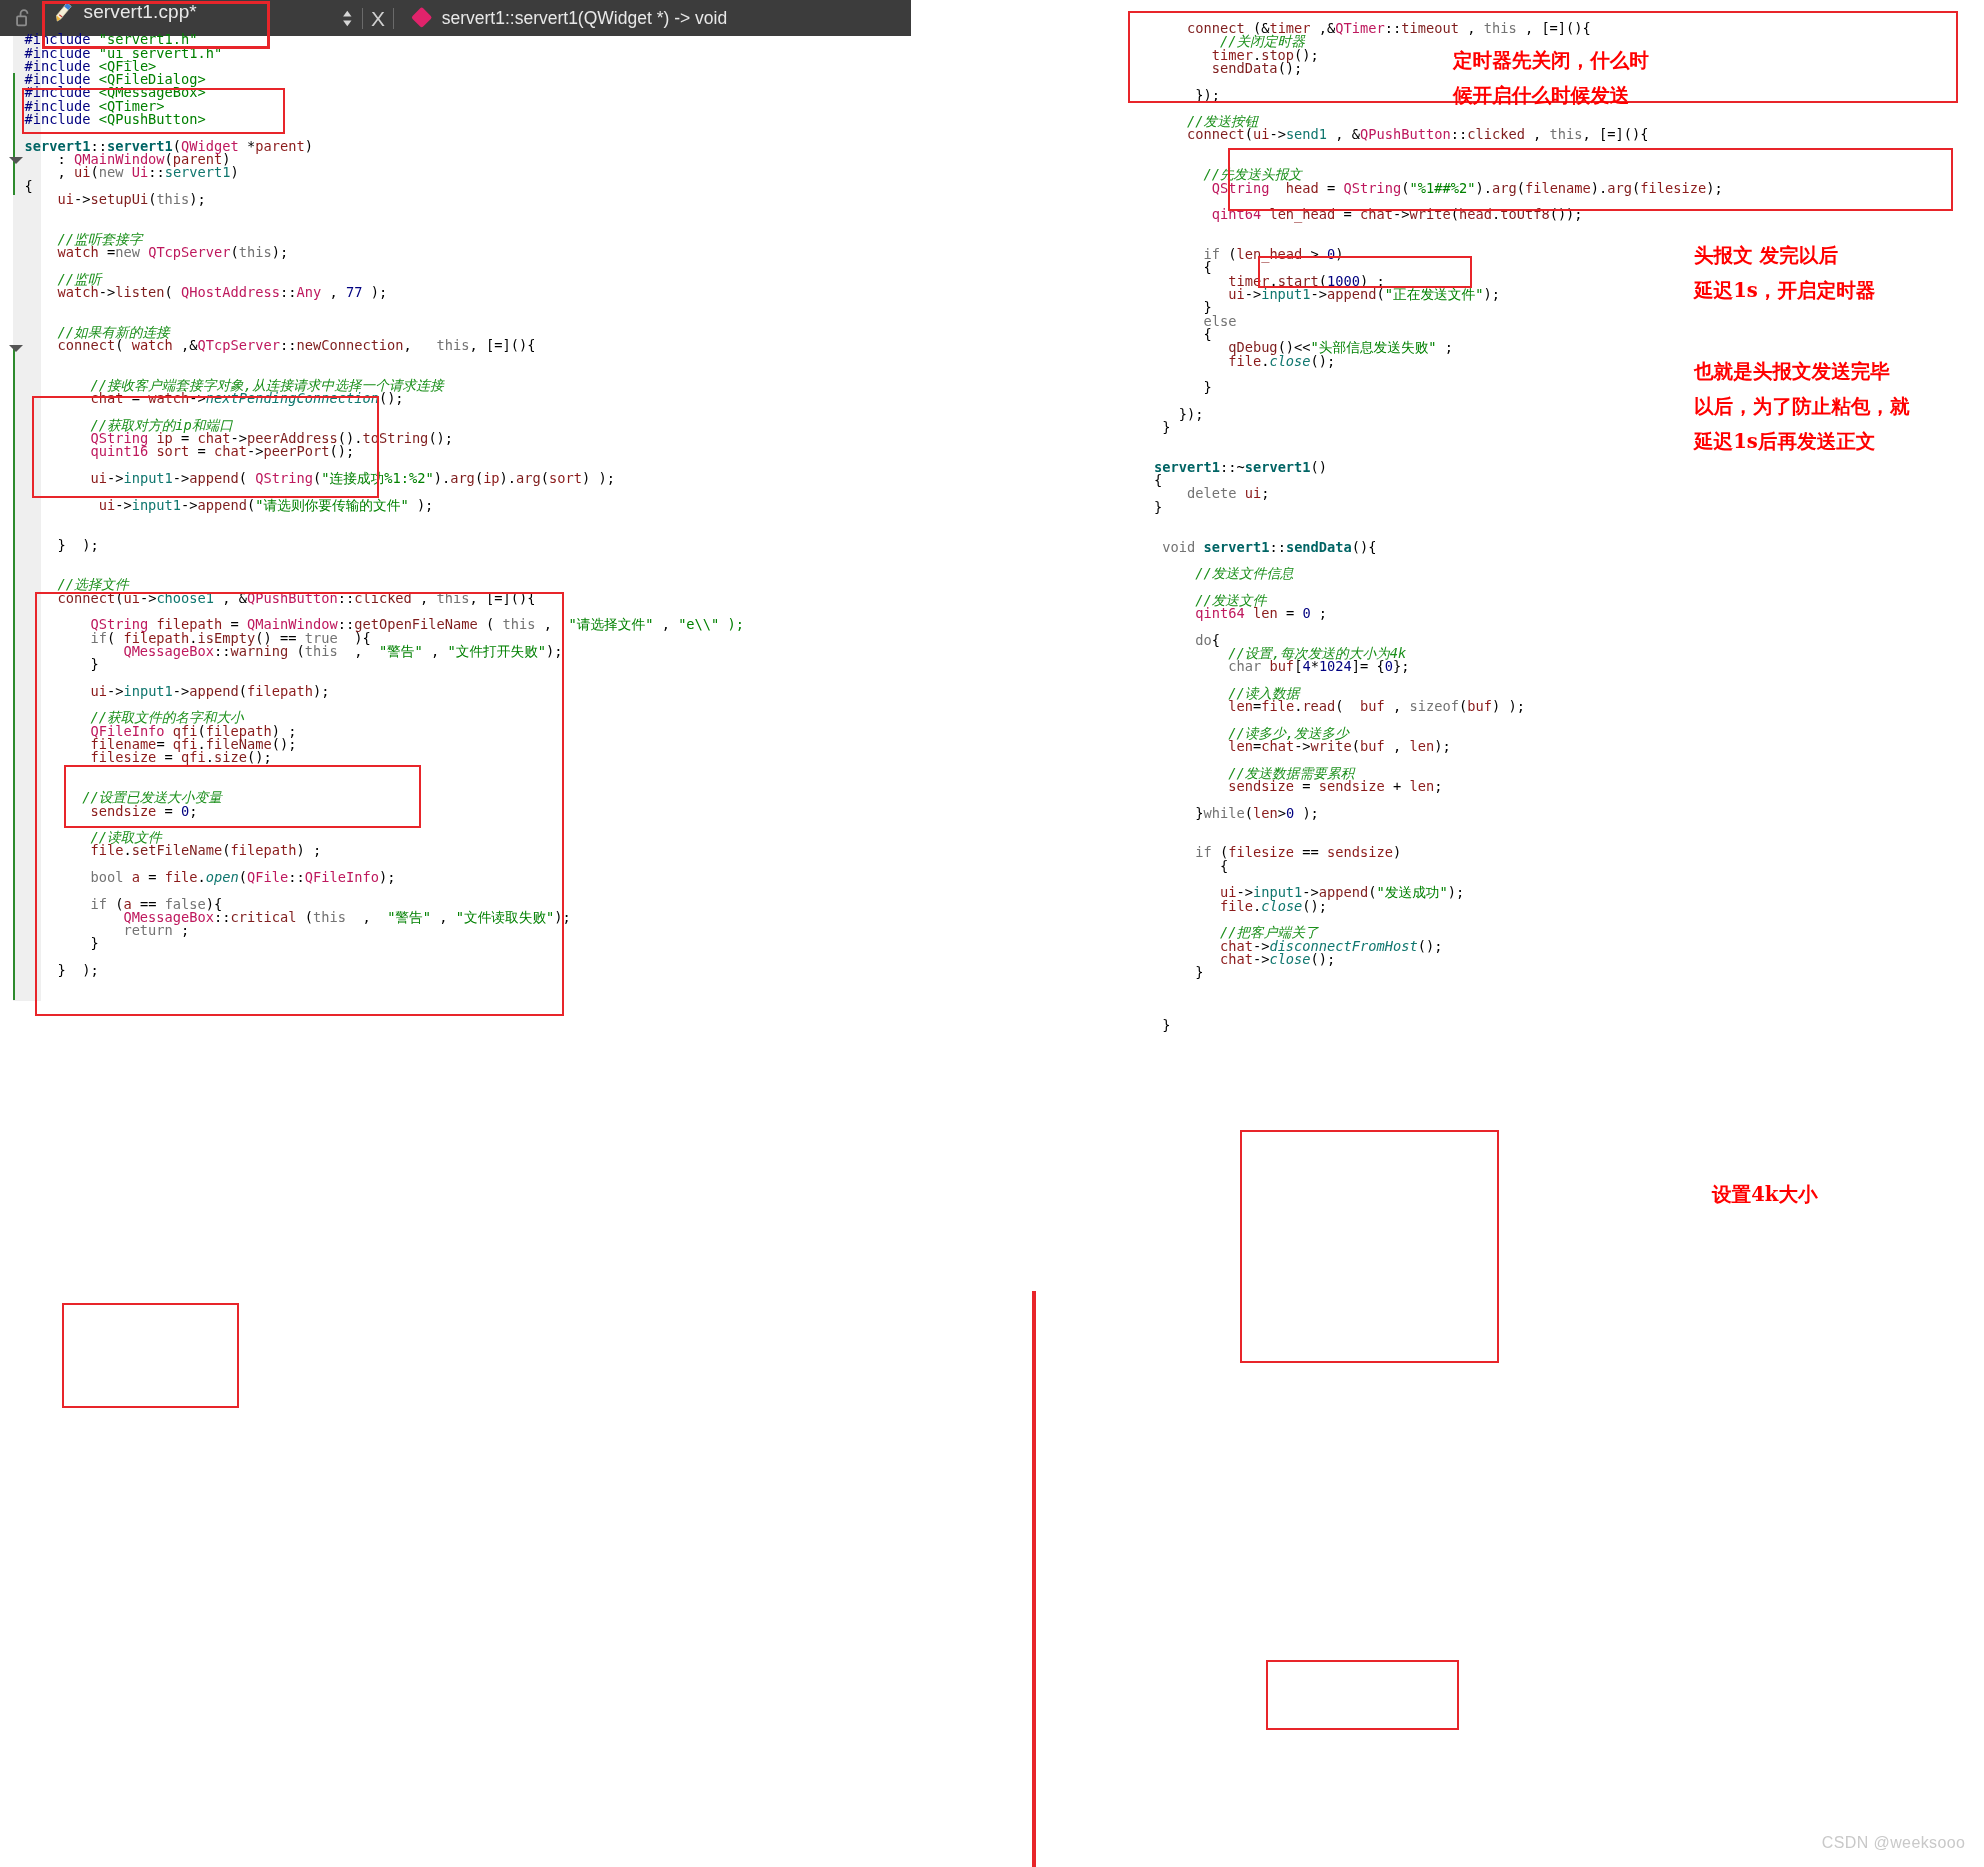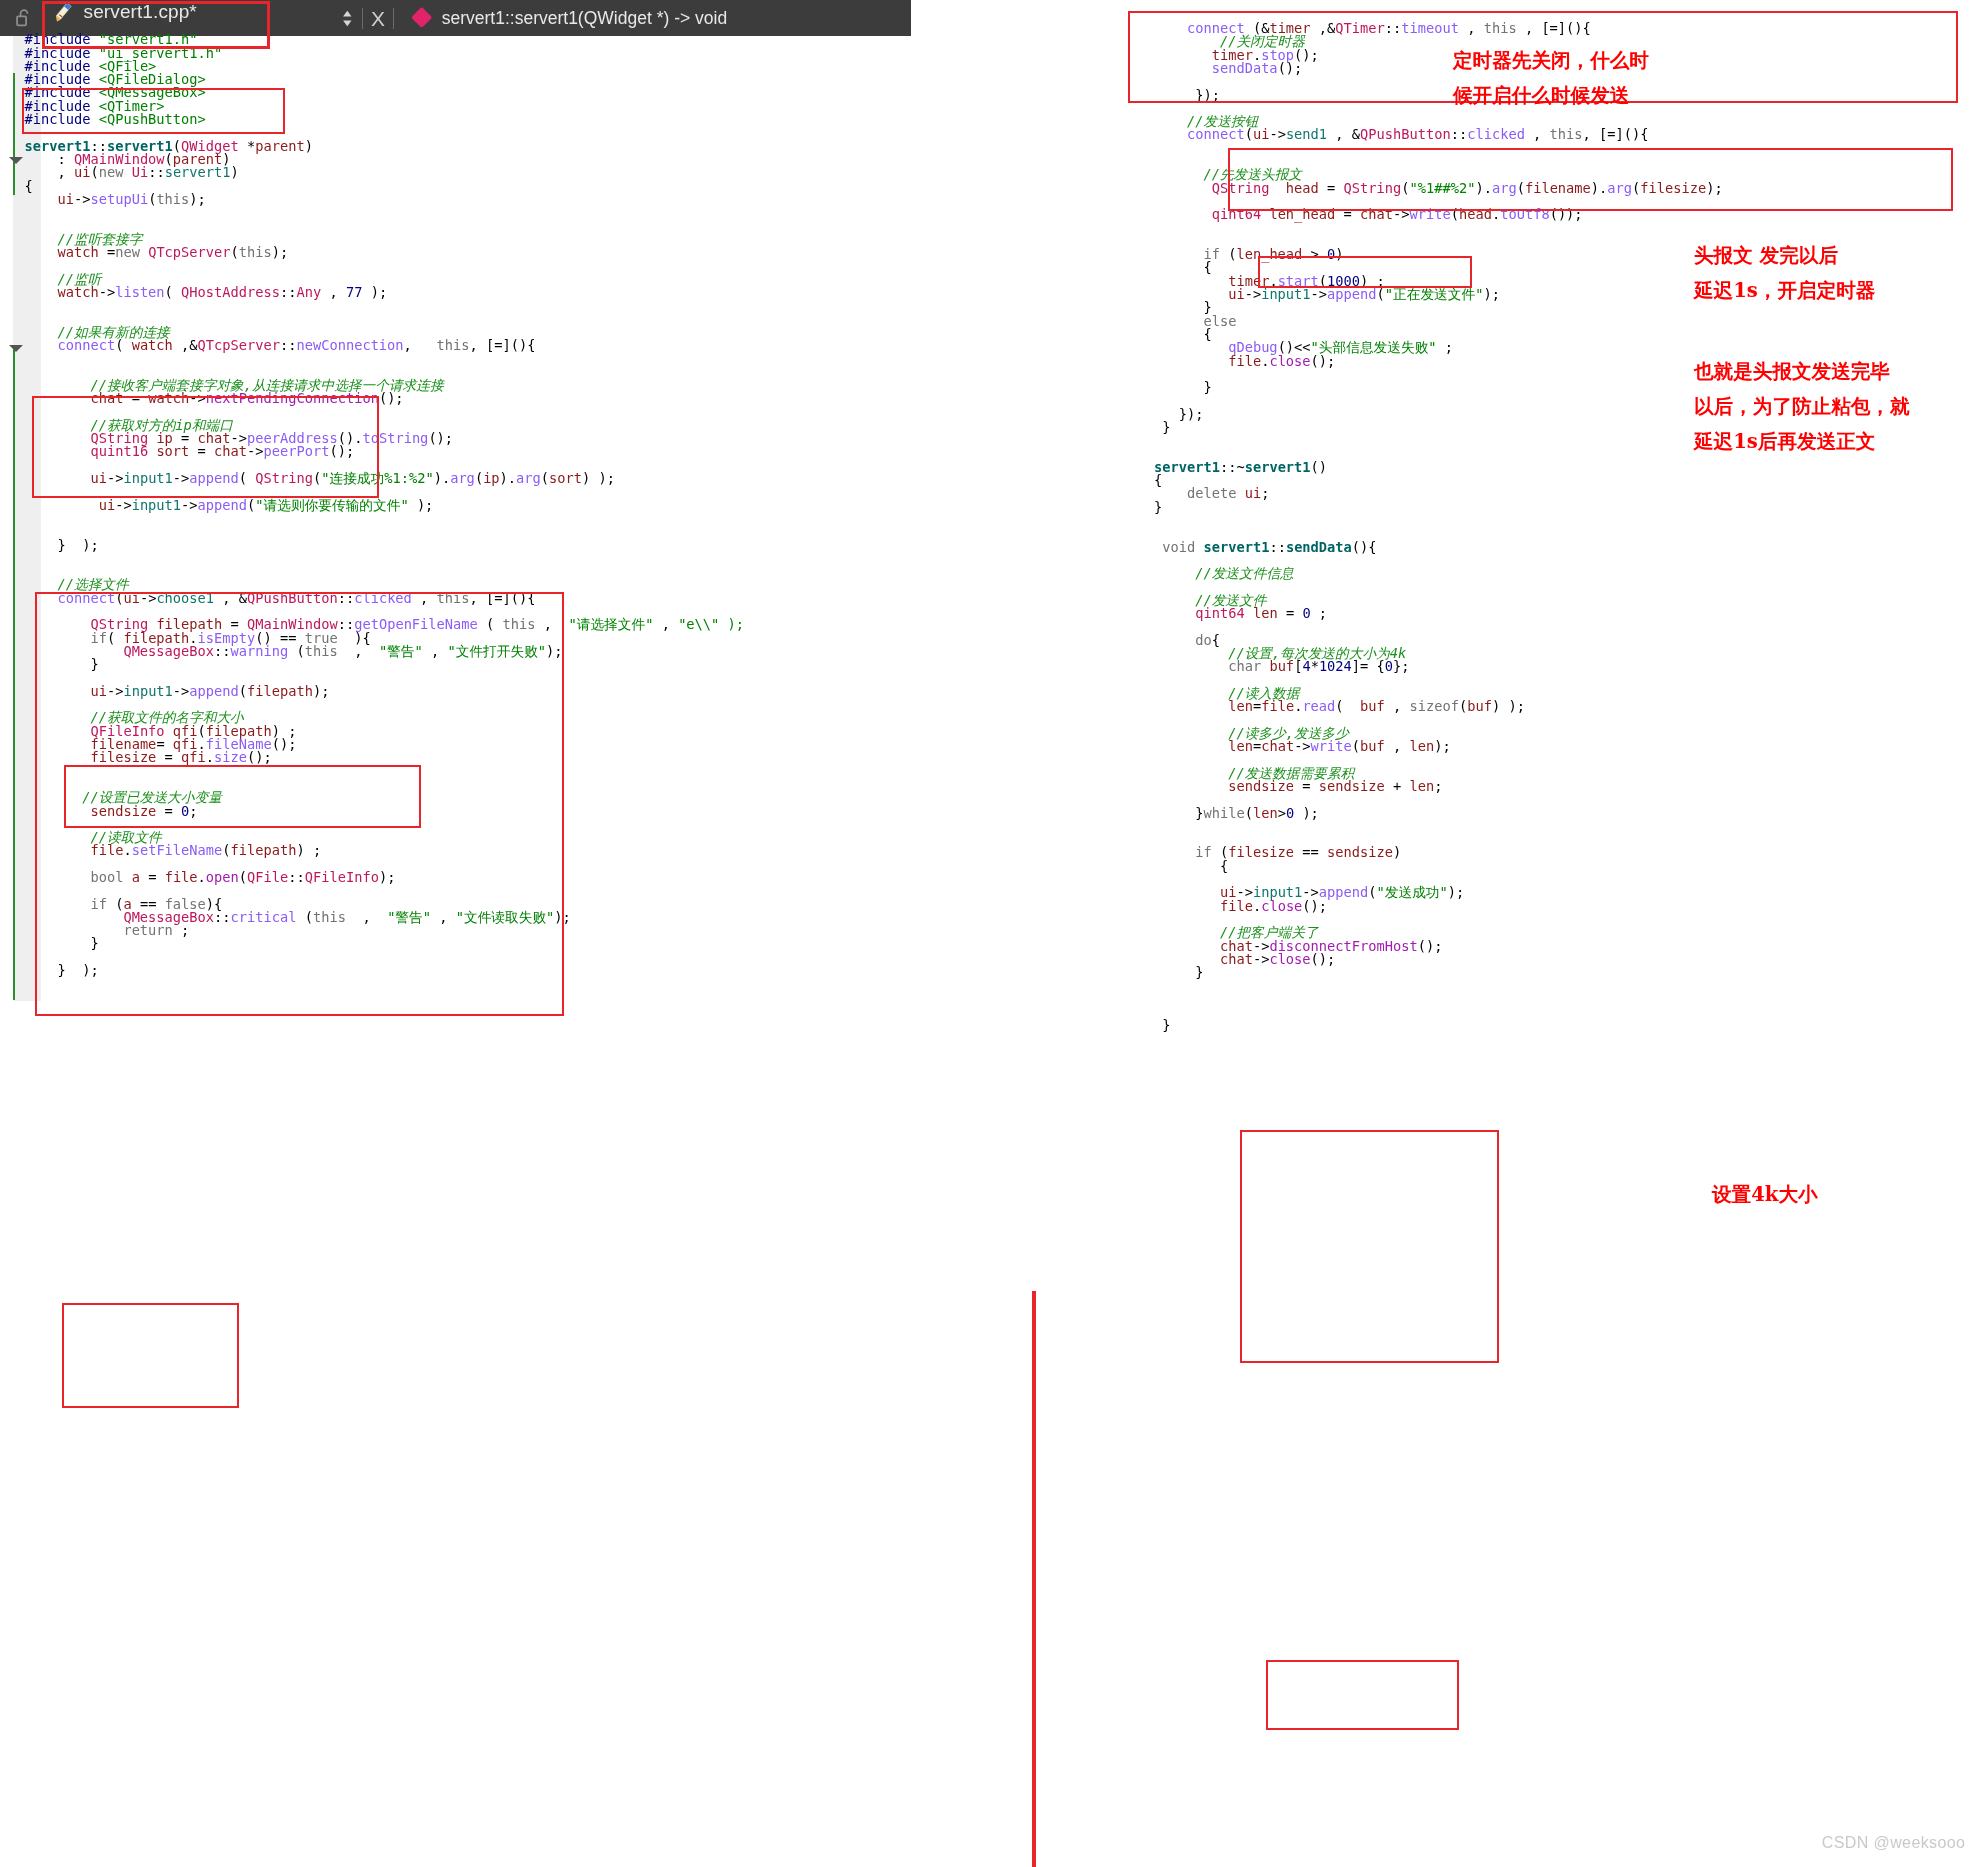--- a/index.html
+++ b/index.html
@@ -67,22 +67,22 @@
   #left-col{left:24.5px;top:19.6px;}
   #right-col{left:1154px;top:8.4px;}
   .ln{height:13.3px;white-space:pre;}
 
   
   .kw   {color:#737373;}        
   .pre  {color:#000080;font-weight:normal;}  
   .str  {color:#008000;}        
   .cmt  {color:#1a8f1a;font-style:italic;margin-top:16px;}   
   .typ  {color:#be185d;}        
-  .fn   {color:#8b5cf6;}        
-  .fni  {color:#a21caf;}   
+  .fn   {color:#7f1d1d;}        
+  .fni  {color:#0f766e;font-style:italic;}   
   .var  {color:#8b1a1a;}        
   .num  {color:#000080;}        
   .cls  {color:#006464;font-weight:bold;}   
   .pln  {color:#0f766e;}
 
   
   .rbox{position:absolute;border:2.8px solid #e8252a;box-sizing:border-box;}
   .note{
     position:absolute;color:#ff0000;
     font-family:"DejaVu Serif","Liberation Serif",serif;

